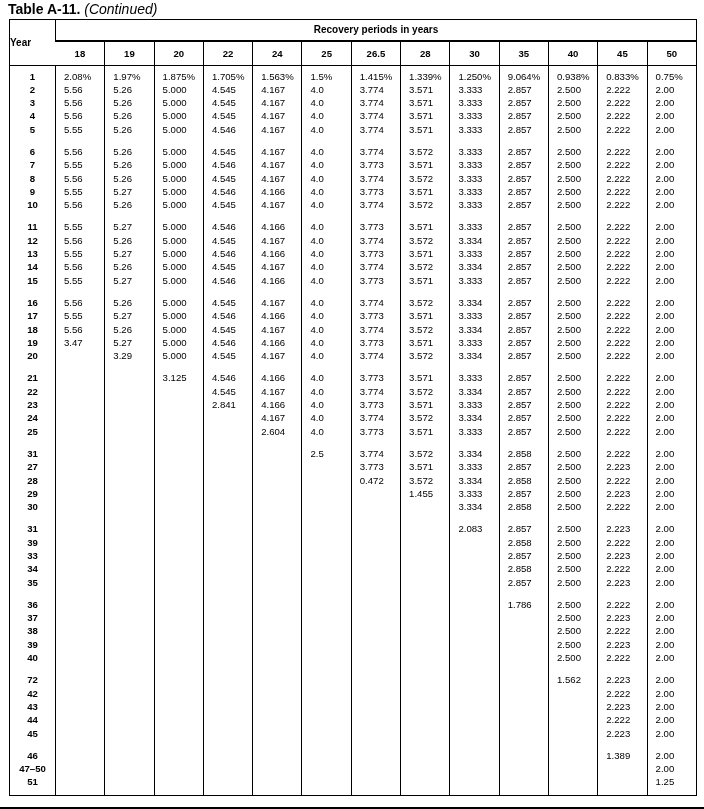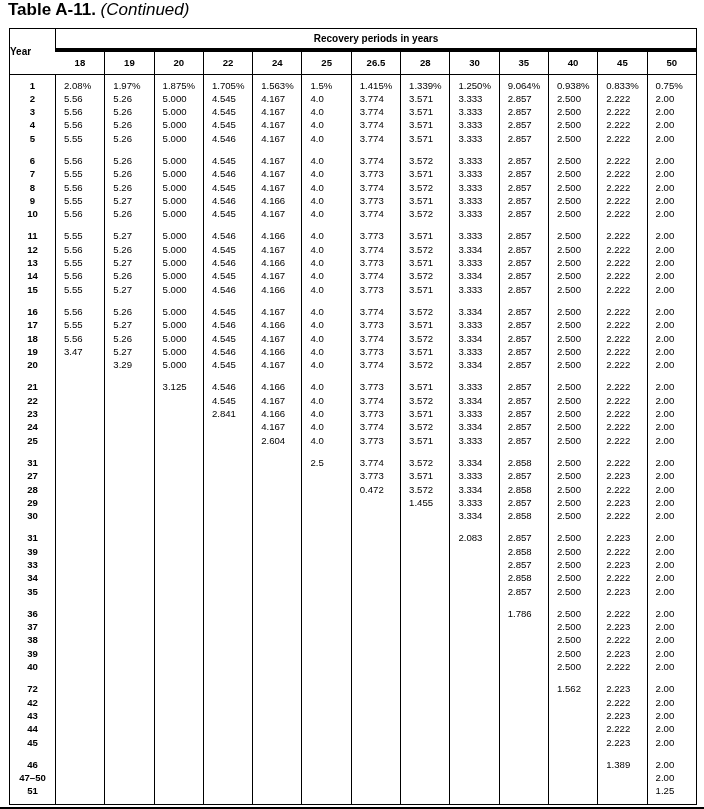--- a/index.html
+++ b/index.html
@@ -8,22 +8,22 @@
     width: 704px;
     height: 809px;
     background: #ffffff;
     color: #000000;
     font-family: "Liberation Sans", sans-serif;
     overflow: hidden;
   }
   .page { width: 704px; height: 809px; position: relative; }
 
   .doc-title {
-    margin: 3px 0 12px 8px;
-    font-size: 17px;
+    margin: 3px 0 3px 8px;
+    font-size: 14px;
     line-height: 13px;
   }
   .doc-title .t-prefix { font-weight: bold; }
   .doc-title .t-suffix { font-style: italic; font-weight: normal; }
 
   table.macrs {
     border-collapse: collapse;
     table-layout: fixed;
     margin-left: 9px;
     width: 688px;
@@ -39,21 +39,21 @@
     white-space: nowrap;
   }
   th:first-child, td:first-child { border-left: none; }
 
   th.rp-header {
     height: 21px;
     font-size: 10px;
     font-weight: bold;
     text-align: center;
     vertical-align: middle;
-    border-bottom: 4px solid #000000;
+    border-bottom: 2px solid #000000;
   }
   th.year-header {
     font-size: 10px;
     font-weight: bold;
     text-align: left;
     vertical-align: middle;
     border-bottom: 1.6px solid #000;
   }
   th.col-header {
     height: 25px;

